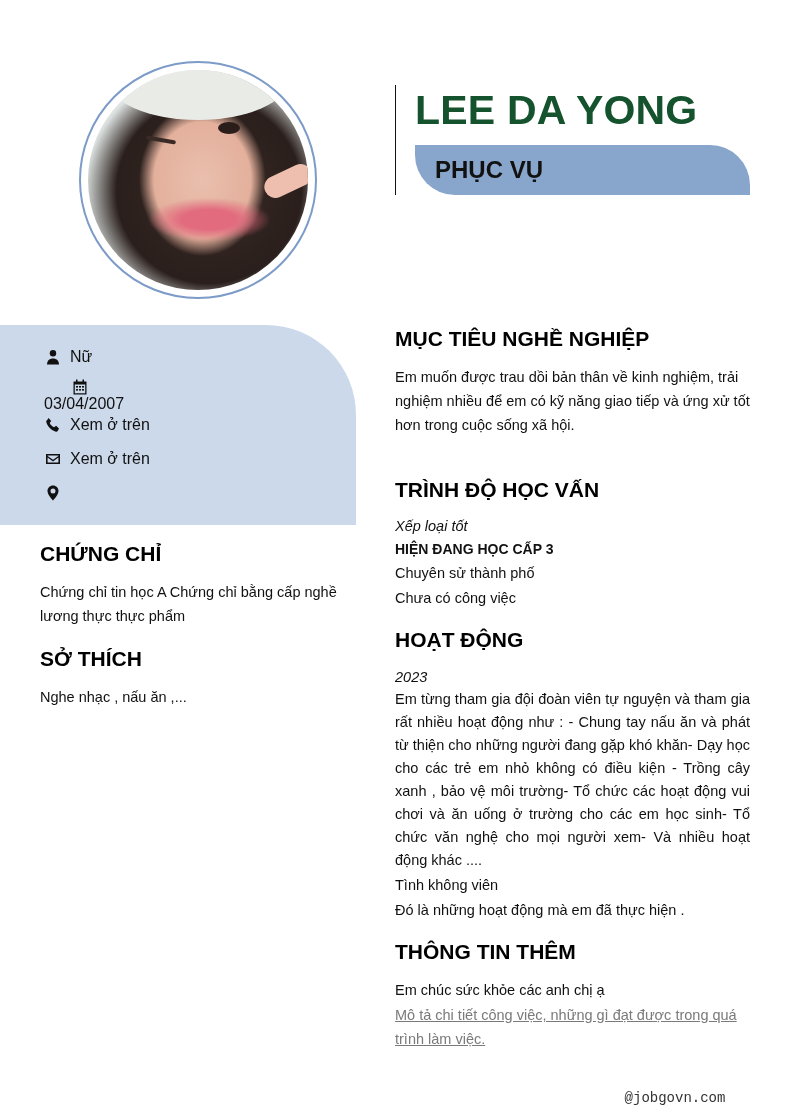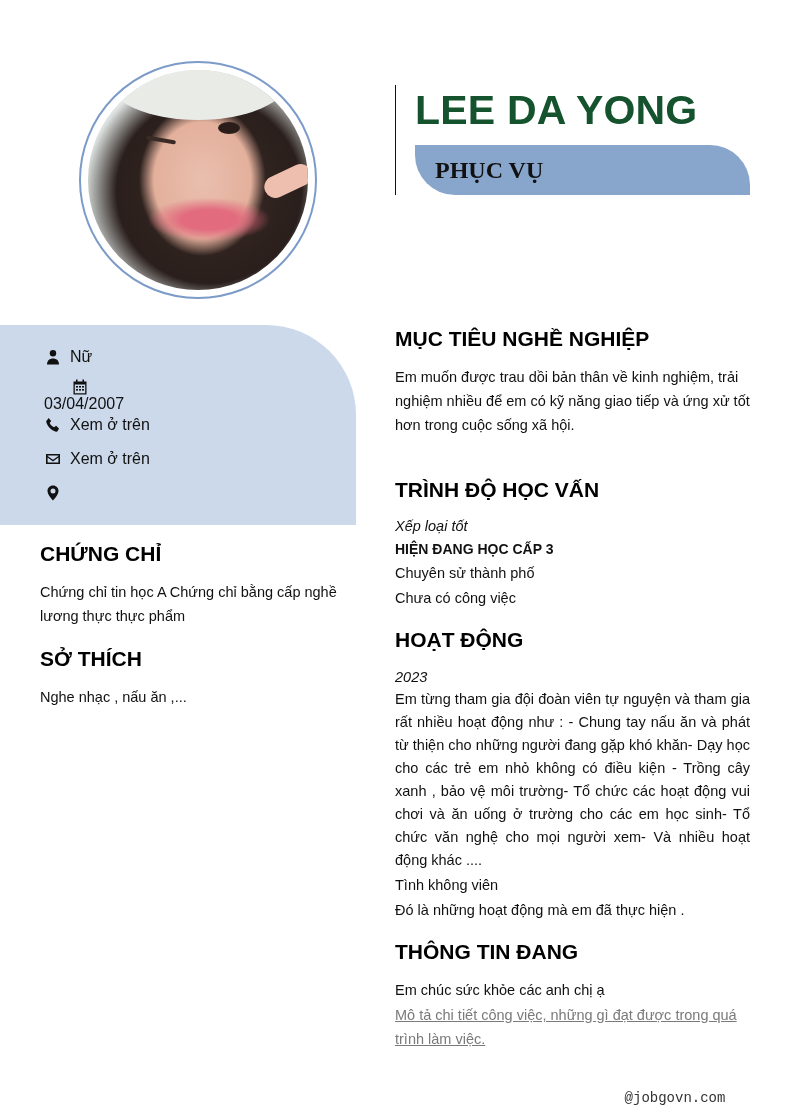--- a/index.html
+++ b/index.html
@@ -37,21 +37,21 @@
   .header-rule { left: 395px; top: 85px; width: 1px; height: 110px; background: #111; }
   .name {
     left: 415px; top: 86px; font-size: 41px; font-weight: 700; letter-spacing: 0.2px;
     color: #14532d; line-height: 48px; white-space: nowrap;
   }
   .role-bar {
     left: 415px; top: 145px; width: 335px; height: 50px;
     background: #88a5cc; border-radius: 0 40px 0 40px;
   }
   .role-text {
-    position: absolute; left: 20px; top: 10px; font-size: 24px; font-weight: 700; color: #111; line-height: 30px; font-family: Liberation Serif, serif;
+    position: absolute; left: 20px; top: 10px; font-size: 24px; font-weight: 700; color: #111; line-height: 30px;
   }
 
   
   .contact-panel {
     left: 0; top: 325px; width: 356px; height: 200px;
     background: #ccd9ea; border-radius: 0 90px 0 0;
   }
   .contact-row {
     position: absolute; left: 44px; height: 24px; display: flex; align-items: center;
     font-size: 16px; color: #111; white-space: nowrap;
@@ -175,17 +175,17 @@
 <div class="abs body-text col-r edu-school">HIỆN ĐANG HỌC CẤP 3</div>
 <div class="abs body-text col-r edu-major">Chuyên sử thành phố</div>
 <div class="abs body-text col-r edu-job">Chưa có công việc</div>
 
 <div class="abs sec-title col-r act-title">HOẠT ĐỘNG</div>
 <div class="abs body-text col-r act-year">2023</div>
 <div class="abs body-text col-r act-desc">Em từng tham gia đội đoàn viên tự nguyện và tham gia rất nhiều hoạt động như : - Chung tay nấu ăn và phát từ thiện cho những người đang gặp khó khăn- Dạy học cho các trẻ em nhỏ không có điều kiện - Trồng cây xanh , bảo vệ môi trường- Tổ chức các hoạt động vui chơi và ăn uống ở trường cho các em học sinh- Tổ chức văn nghệ cho mọi người xem- Và nhiều hoạt động khác ....</div>
 <div class="abs body-text col-r act-role">Tình không viên</div>
 <div class="abs body-text col-r act-note">Đó là những hoạt động mà em đã thực hiện .</div>
 
-<div class="abs sec-title col-r more-title">THÔNG TIN ĐANG</div>
+<div class="abs sec-title col-r more-title">THÔNG TIN THÊM</div>
 <div class="abs body-text col-r more-text">Em chúc sức khỏe các anh chị ạ</div>
 <div class="abs body-text col-r more-hint"> Mô tả chi tiết công việc, những gì đạt được trong quá trình làm việc.</div>
 
 <div class="abs footer-brand">@jobgovn.com</div>
 
 </body></html>

